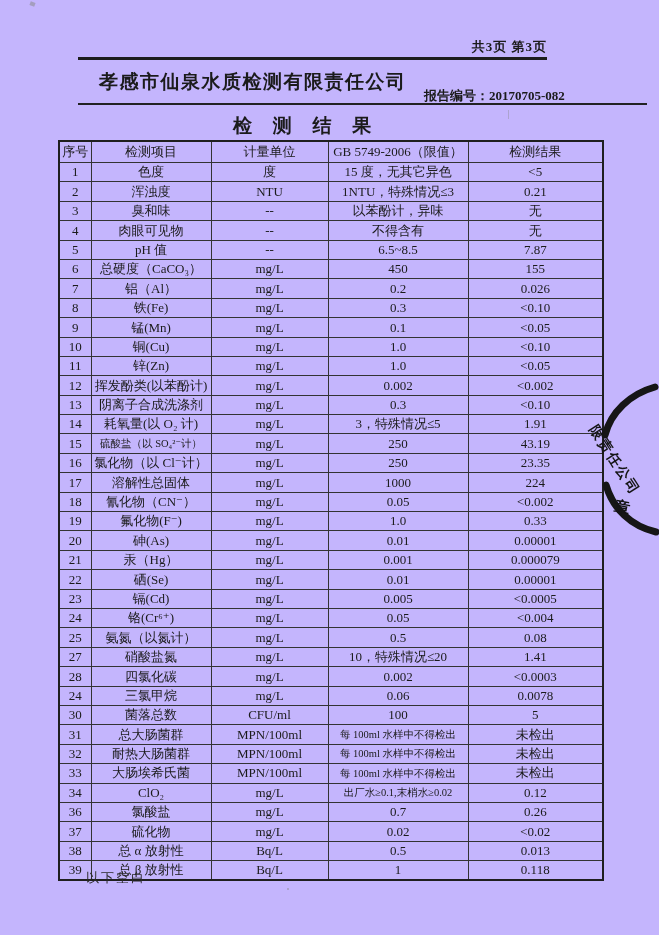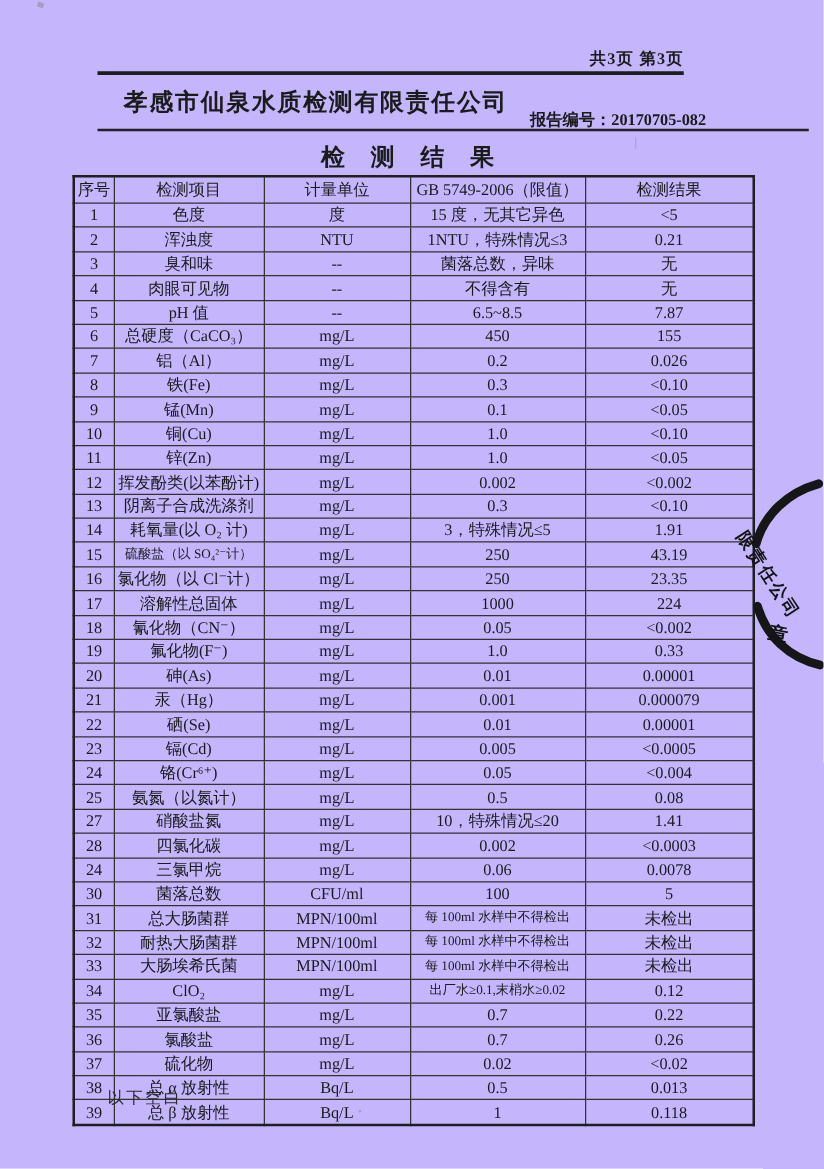--- a/index.html
+++ b/index.html
@@ -13,21 +13,21 @@
     letter-spacing:1px;
   }
   .rule1{position:absolute;top:57px;left:78px;width:469px;height:2.5px;background:#1d1d1d;}
   .rule2{position:absolute;top:103px;left:78px;width:569px;height:2px;background:#222;}
   .company{
     position:absolute;top:69px;left:99px;font-size:19px;font-weight:bold;letter-spacing:1.5px;
   }
   .report-no{position:absolute;top:87px;left:424px;font-size:13px;font-weight:600;}
   .doc-title{
     position:absolute;top:113px;left:0;width:612px;text-align:center;
-    font-size:19px;font-weight:bold;letter-spacing:8px;padding-left:24px;
+    font-size:19px;font-weight:bold;letter-spacing:8px;
   }
   table.results{
     position:absolute;top:140px;left:58px;width:544px;
     border-collapse:collapse;table-layout:fixed;
     border:2px solid #1f1f1f;
   }
   table.results th, table.results td{
     border:1px solid #333;padding:0 1px;text-align:center;vertical-align:middle;
     font-size:13px;line-height:1.05;height:18.4px;overflow:hidden;white-space:nowrap;
     font-weight:normal;
@@ -96,21 +96,21 @@
           <td>2</td>
           <td>浑浊度</td>
           <td>NTU</td>
           <td>1NTU，特殊情况≤3</td>
           <td>0.21</td>
         </tr>
         <tr>
           <td>3</td>
           <td>臭和味</td>
           <td>--</td>
-          <td>菌落总数，异味</td>
+          <td>以苯酚计，异味</td>
           <td>无</td>
         </tr>
         <tr>
           <td>4</td>
           <td>肉眼可见物</td>
           <td>--</td>
           <td>不得含有</td>
           <td>无</td>
         </tr>
         <tr>
@@ -308,27 +308,20 @@
           <td>MPN/100ml</td>
           <td class="small">每 100ml 水样中不得检出</td>
           <td>未检出</td>
         </tr>
         <tr>
           <td>34</td>
           <td>ClO₂</td>
           <td>mg/L</td>
           <td class="small">出厂水≥0.1,末梢水≥0.02</td>
           <td>0.12</td>
-        </tr>
-        <tr>
-          <td>35</td>
-          <td>亚氯酸盐</td>
-          <td>mg/L</td>
-          <td>0.7</td>
-          <td>0.22</td>
         </tr>
         <tr>
           <td>36</td>
           <td>氯酸盐</td>
           <td>mg/L</td>
           <td>0.7</td>
           <td>0.26</td>
         </tr>
         <tr>
           <td>37</td>

